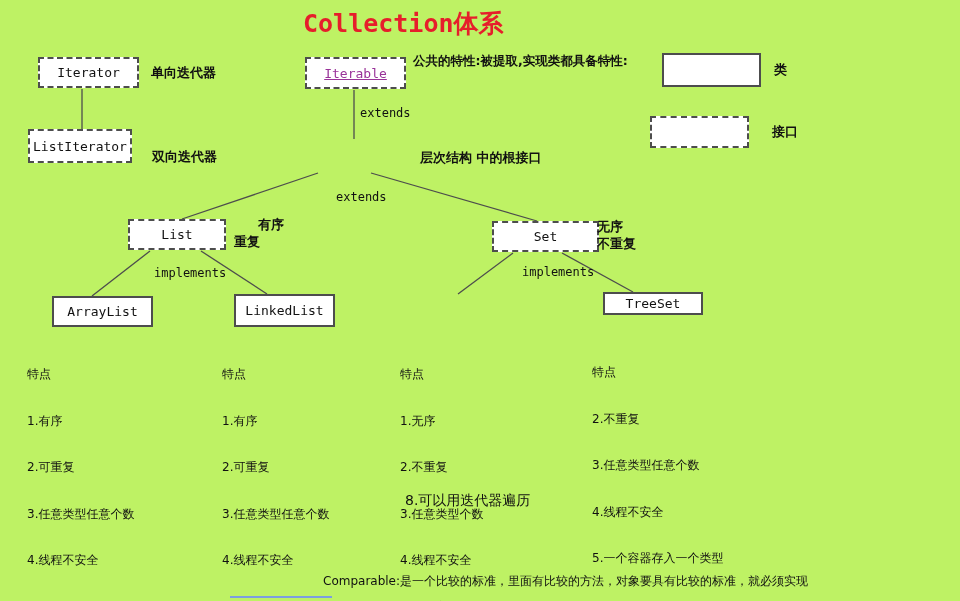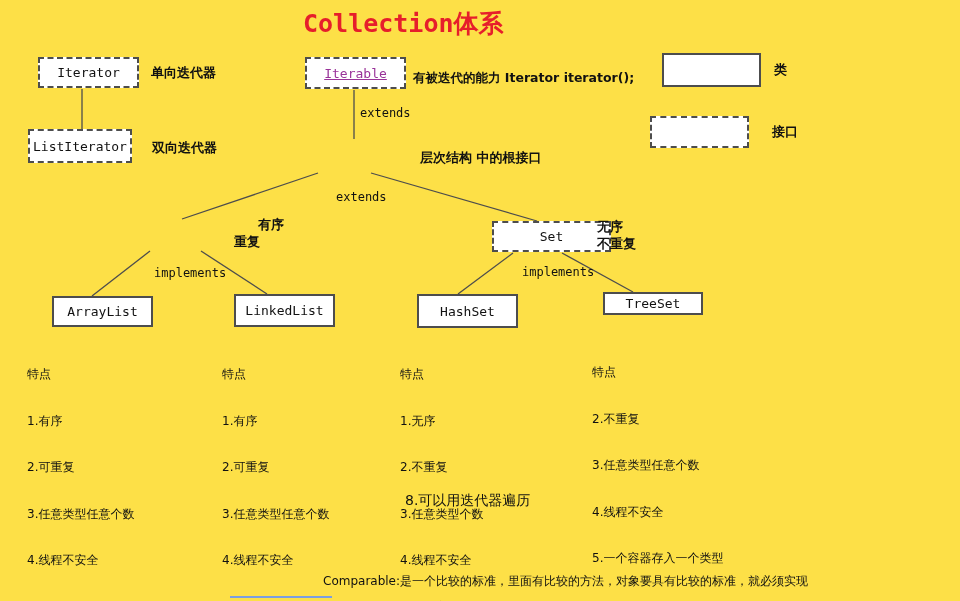--- a/index.html
+++ b/index.html
@@ -1,17 +1,17 @@
 <!DOCTYPE html>
 <html><head>
 <meta charset="utf-8">
 <style>
   html,body{margin:0;padding:0;background:#fff;}
   .canvas{
-    position:relative;width:960px;height:601px;background:#fde047;
+    position:relative;width:960px;height:601px;background:#bef264;
     font-family:"DejaVu Sans",sans-serif;overflow:hidden;color:#1a1a1a;
   }
   .connectors{position:absolute;left:0;top:0;width:960px;height:601px;pointer-events:none;}
   .connectors line{stroke:#4d4d4d;stroke-width:1.3;}
 
   .title{
     position:absolute;left:303px;top:7px;width:240px;
     font-family:"DejaVu Sans Mono",monospace;font-size:25px;font-weight:bold;
     color:#e61e2b;letter-spacing:0px;white-space:nowrap;
   }
@@ -24,31 +24,31 @@
   .solid{border:2px solid #4d4d4d;margin-left:14px;}
   .dashed{border:2px dashed #4d4d4d;}
   .purple{color:#993399;}
   .underline{text-decoration:underline;}
 
   .b-iterator{left:38px;top:57px;width:101px;height:31px;}
   .b-listiterator{left:28px;top:129px;width:104px;height:34px;}
   .b-iterable{left:305px;top:57px;width:101px;height:32px;}
   .b-collection{left:304px;top:139px;width:103px;height:33px;}
   .b-list{left:128px;top:219px;width:98px;height:31px;}
-  .b-set{left:492px;top:221px;width:119px;height:31px;}
+  .b-set{left:492px;top:221px;width:107px;height:31px;}
   .b-arraylist{left:38px;top:296px;width:101px;height:31px;}
   .b-linkedlist{left:220px;top:294px;width:101px;height:33px;}
   .b-hashset{left:403px;top:294px;width:101px;height:34px;}
   .b-treeset{left:589px;top:292px;width:100px;height:23px;}
   .b-legend-class{left:648px;top:53px;width:99px;height:34px;}
   .b-legend-iface{left:650px;top:116px;width:99px;height:32px;}
 
   .cn{position:absolute;font-size:13px;font-weight:bold;color:#111;white-space:nowrap;}
   .l-iterator-note{left:151px;top:64px;}
-  .l-listiterator-note{left:152px;top:139px;text-align:right;}
+  .l-listiterator-note{left:152px;top:148px;text-align:right;}
   .l-iterable-note1{left:413px;top:53px;font-size:12.5px;}
   .l-iterable-note2{left:413px;top:70px;font-size:12.5px;}
   .l-collection-note{left:420px;top:149px;}
   .l-list-note1{left:234px;top:216px;margin-left:24px;}
   .l-list-note2{left:234px;top:233px;}
   .l-set-note1{left:597px;top:218px;}
   .l-set-note2{left:597px;top:235px;}
   .l-legend-class{left:774px;top:61px;}
   .l-legend-iface{left:772px;top:123px;}
 
@@ -93,35 +93,35 @@
     <line x1="201" y1="251" x2="267" y2="294"></line>
     <line x1="513" y1="253" x2="458" y2="294"></line>
     <line x1="562" y1="253" x2="633" y2="292"></line>
   </svg>
 
   <div class="title">Collection体系</div>
 
   <div class="box dashed b-iterator">Iterator</div>
   <div class="box dashed b-listiterator">ListIterator</div>
   <div class="box dashed b-iterable purple underline">Iterable</div>
+  <div class="box dashed b-list">List</div>
   <div class="box dashed b-set">Set</div>
 
   <div class="box solid b-arraylist">ArrayList</div>
   <div class="box solid b-linkedlist">LinkedList</div>
-  <div class="box solid b-hashset">HashSet</div>
   <div class="box solid b-treeset">TreeSet</div>
 
   <div class="box solid b-legend-class"></div>
   <div class="cn l-legend-class">类</div>
   <div class="box dashed b-legend-iface"></div>
   <div class="cn l-legend-iface">接口</div>
 
   <div class="cn l-iterator-note">单向迭代器</div>
   <div class="cn l-listiterator-note">双向迭代器</div>
-  <div class="cn l-iterable-note2">有被迭代的能力 Iterator iterator();</div>
+  <div class="cn l-iterable-note1">公共的特性:被提取,实现类都具备特性:</div>
   <div class="cn l-collection-note">层次结构 中的根接口</div>
   <div class="cn l-list-note1">有序</div>
   <div class="cn l-list-note2">重复</div>
   <div class="cn l-set-note1">无序</div>
   <div class="cn l-set-note2">不重复</div>
 
   <div class="edge e-extends-top">extends</div>
   <div class="edge e-extends-mid">extends</div>
   <div class="edge e-implements-left">implements</div>
   <div class="edge e-implements-right">implements</div>

